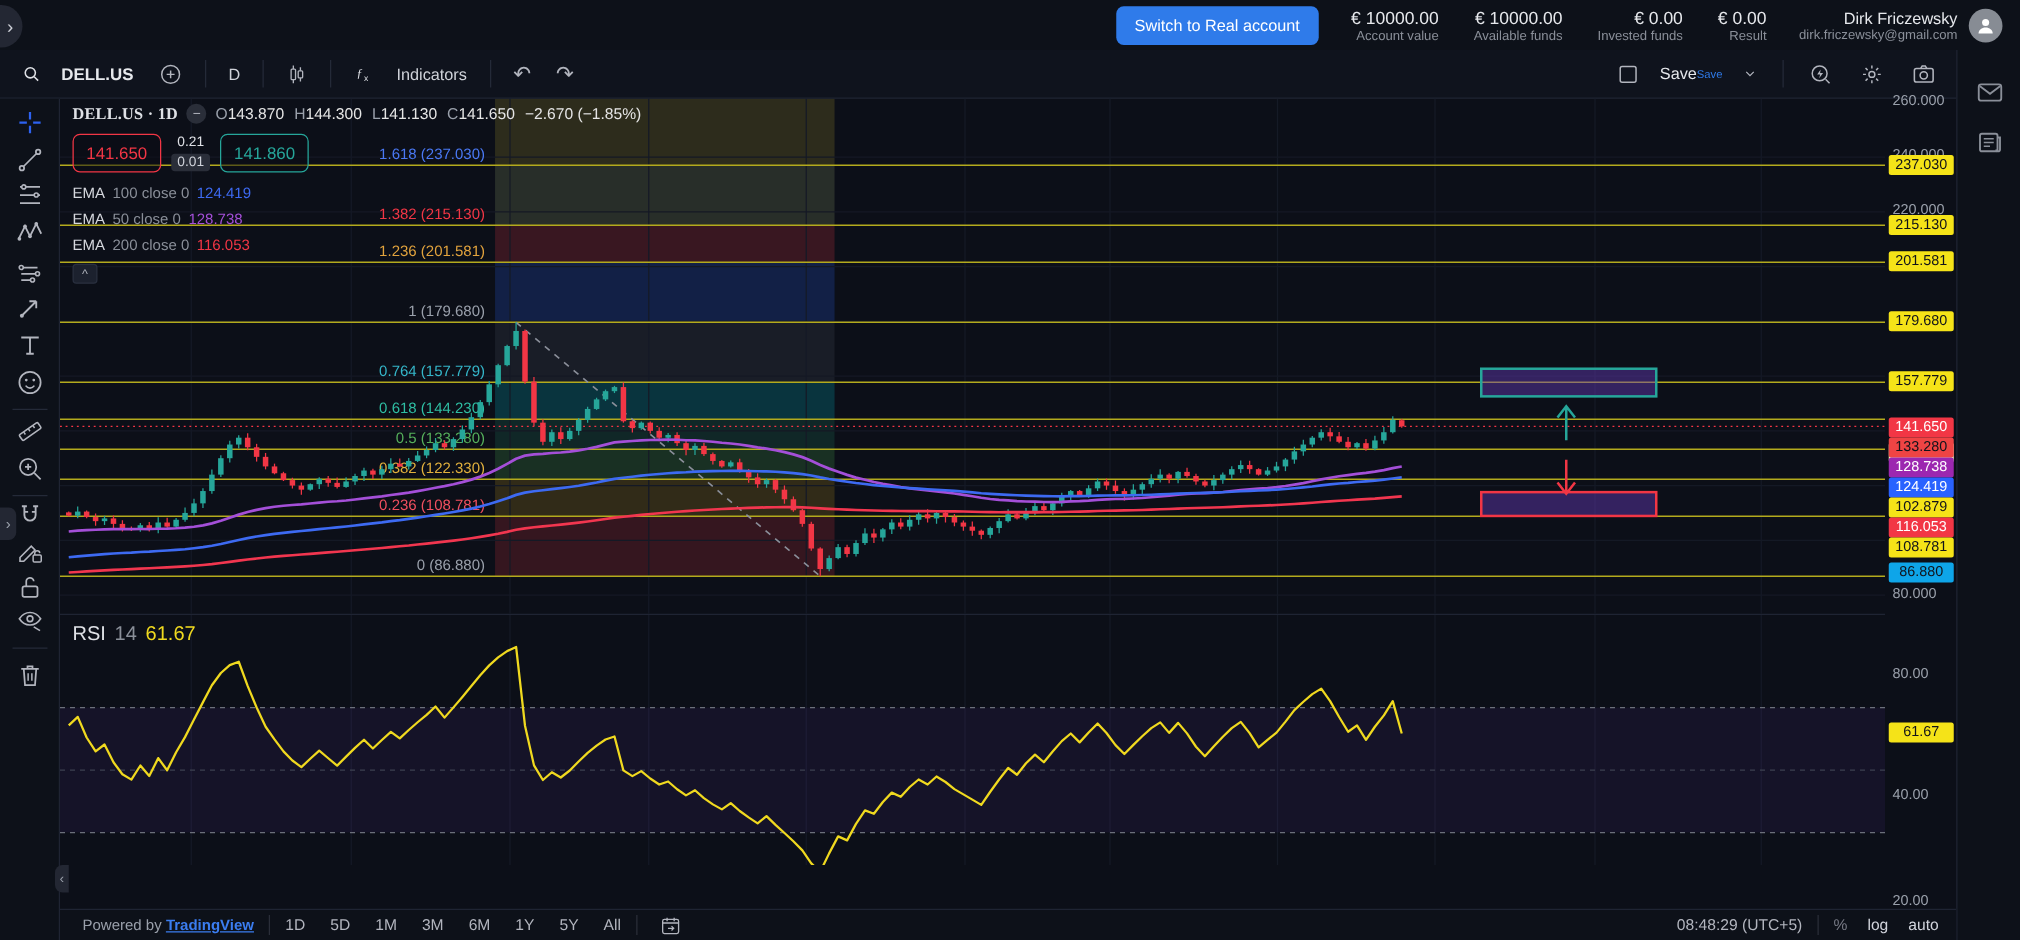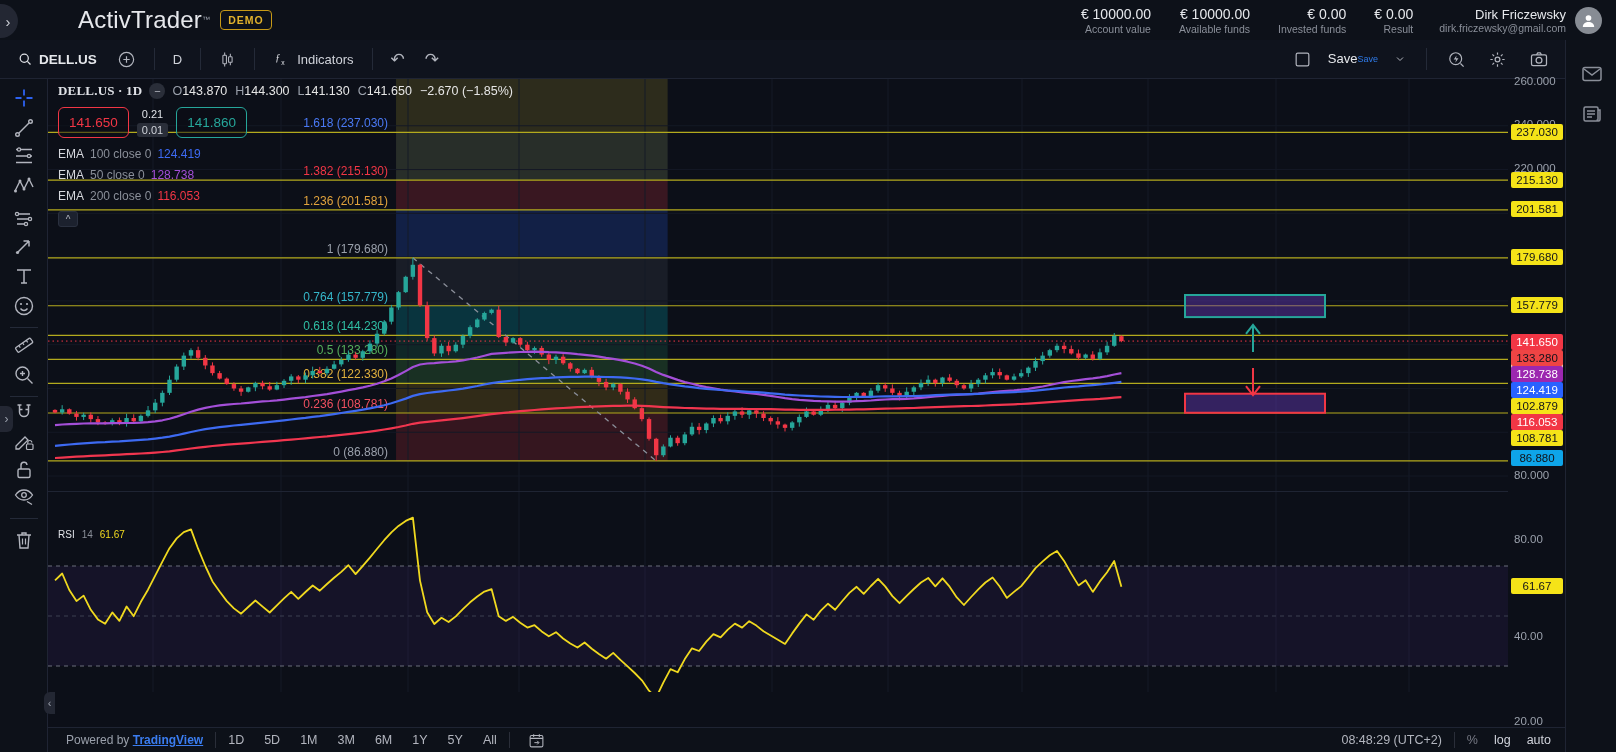--- a/index.html
+++ b/index.html
@@ -24,21 +24,21 @@
   .user .utxt { text-align:right; }
   .uname { color:#e6e8ec; font-size:13px; }
   .uemail { color:#8a8f99; font-size:10.5px; }
   .avatar { width:27px; height:27px; border-radius:50%; background:#878c94; display:flex; align-items:center; justify-content:center; cursor:pointer; }
 
   
   .toolbar { position:absolute; left:0; top:40px; width:1565px; height:39px; background:#0f131d; border-bottom:1px solid #1f2433; display:flex; align-items:center; }
   .tb-left { display:flex; align-items:center; gap:8px; padding-left:12px; }
   .tb-right { margin-left:auto; display:flex; align-items:center; gap:10px; padding-right:10px; }
   .tb-sep { width:1px; height:22px; background:#242a38; margin:0 4px; }
-  .tb-item { display:flex; align-items:center; gap:6px; color:#cfd2d9; font-size:13px; cursor:pointer; padding:4px 6px; border-radius:4px; }
+  .tb-item { display:flex; align-items:center; gap:16px; color:#cfd2d9; font-size:13px; cursor:pointer; padding:4px 6px; border-radius:4px; }
   .symbol { color:#e6e8ec; font-weight:bold; font-size:13.5px; }
   .dim-ic { color:#4c5160; }
   .undo-redo { font-size:17px; color:#b2b5be; }
   .save-wrap { display:flex; flex-direction:row; align-items:center; line-height:12px; cursor:pointer; }
   .save-main { color:#e6e8ec; font-size:13px; }
   .save-sub { color:#2f7bea; font-size:9px; }
 
   
   .left-tools { position:absolute; left:0; top:79px; width:48px; height:673px; background:#0d1119; border-right:1px solid #1f2433; }
   .lt-ic { position:absolute; left:12px; width:24px; height:24px; cursor:pointer; }
@@ -60,21 +60,21 @@
   .bid { border:1px solid #f23645; color:#f23645; }
   .ask { border:1px solid #26a69a; color:#26a69a; }
   .q-chip { background:rgba(10,12,20,0.5); border-radius:6px; font-size:13.5px; padding:7px 10px; cursor:pointer; }
   .spread-col { display:flex; flex-direction:column; align-items:center; gap:3px; }
   .spread-top { color:#dfe1e6; font-size:11px; }
   .spread-bot { background:#2a2e39; color:#cfd2d9; font-size:11px; border-radius:3px; padding:1px 5px; }
   .ema-rows { margin-top:9px; display:flex; flex-direction:column; gap:7px; font-size:12px; }
   .ema-row { display:flex; gap:6px; align-items:center; }
   .ema-row .p { color:#d6d8de; } .ema-row .m { color:#8a8f99; }
   .collapse-chip { margin-top:8px; width:20px; height:16px; background:#1c212e; border:1px solid #2a303f; border-radius:3px; color:#b2b5be; font-size:10px; display:flex; align-items:center; justify-content:center; cursor:pointer; }
-  .rsi-legend { position:absolute; left:58px; top:529px; font-size:10px; z-index:5; display:flex; gap:7px; }
+  .rsi-legend { position:absolute; left:58px; top:499px; font-size:16px; z-index:5; display:flex; gap:7px; }
   .rsi-legend .t { color:#dfe1e6; } .rsi-legend .p { color:#8a8f99; }
 
   
   .scale-col { position:absolute; left:1508px; top:79px; width:57px; height:648px; font-size:11.5px; }
   .sc-plain { position:absolute; left:6px; color:#9aa0ab; }
   .sc-badge { position:absolute; left:3px; width:52px; height:16px; border-radius:2px; text-align:center; line-height:16px; font-size:11.5px; }
 
   
   .right-strip { position:absolute; left:1565px; top:40px; width:51px; height:712px; background:#0d1119; border-left:1px solid #1f2433; }
   .rs-ic { position:absolute; left:14px; width:24px; height:24px; cursor:pointer; }
@@ -101,25 +101,22 @@
   .handle-mid { left:0; top:406px; width:13px; height:26px; border-radius:0 6px 6px 0; font-size:12px; z-index:6; }
   .handle-bot { left:44px; top:692px; width:11px; height:22px; border-radius:6px 0 0 6px; font-size:11px; z-index:6; }
 </style>
 </head>
 <body>
 
 <div id="app">
 
   <div class="header">
     <div class="edge-circle">›</div>
-    <div class="logo-wrap">
-      <span class="logo"><span>ActivTrader</span><span class="tm">™</span></span>
-      <span class="demo">DEMO</span>
-    </div>
     <div class="header-right">
+      <button class="switch-btn">Switch to Real account</button>
       <div class="stats" id="statsBox">
           <div class="stat">
             <div class="v">€ 10000.00</div>
             <div class="l">Account value</div>
           </div>
           <div class="stat">
             <div class="v">€ 10000.00</div>
             <div class="l">Available funds</div>
           </div>
           <div class="stat">
@@ -786,21 +783,21 @@
       </span>
     <span class="bb-sep"></span>
     <span class="tb-item">
       <svg width="17" height="17" viewBox="0 0 24 24">
           <rect x="3" y="5" width="18" height="16" rx="2" fill="none" stroke="#b2b5be" stroke-width="1.5"></rect>
           <path d="M3 9h18M8 3v4M16 3v4" stroke="#b2b5be" stroke-width="1.5"></path>
           <path d="M9 15h6M13 12.5l2.5 2.5L13 17.5" fill="none" stroke="#b2b5be" stroke-width="1.4"></path>
         </svg>
     </span>
     <span class="bb-right">
-      <span class="clock">08:48:29 (UTC+2)</span>
+      <span class="clock">08:48:29 (UTC+5)</span>
       <span class="bb-sep"></span>
       <span class="pct">%</span>
       <span class="loglab">log</span>
       <span class="autolab">auto</span>
     </span>
   </div>
 
   <div class="handle handle-mid">›</div>
   <div class="handle handle-bot">‹</div>
 

